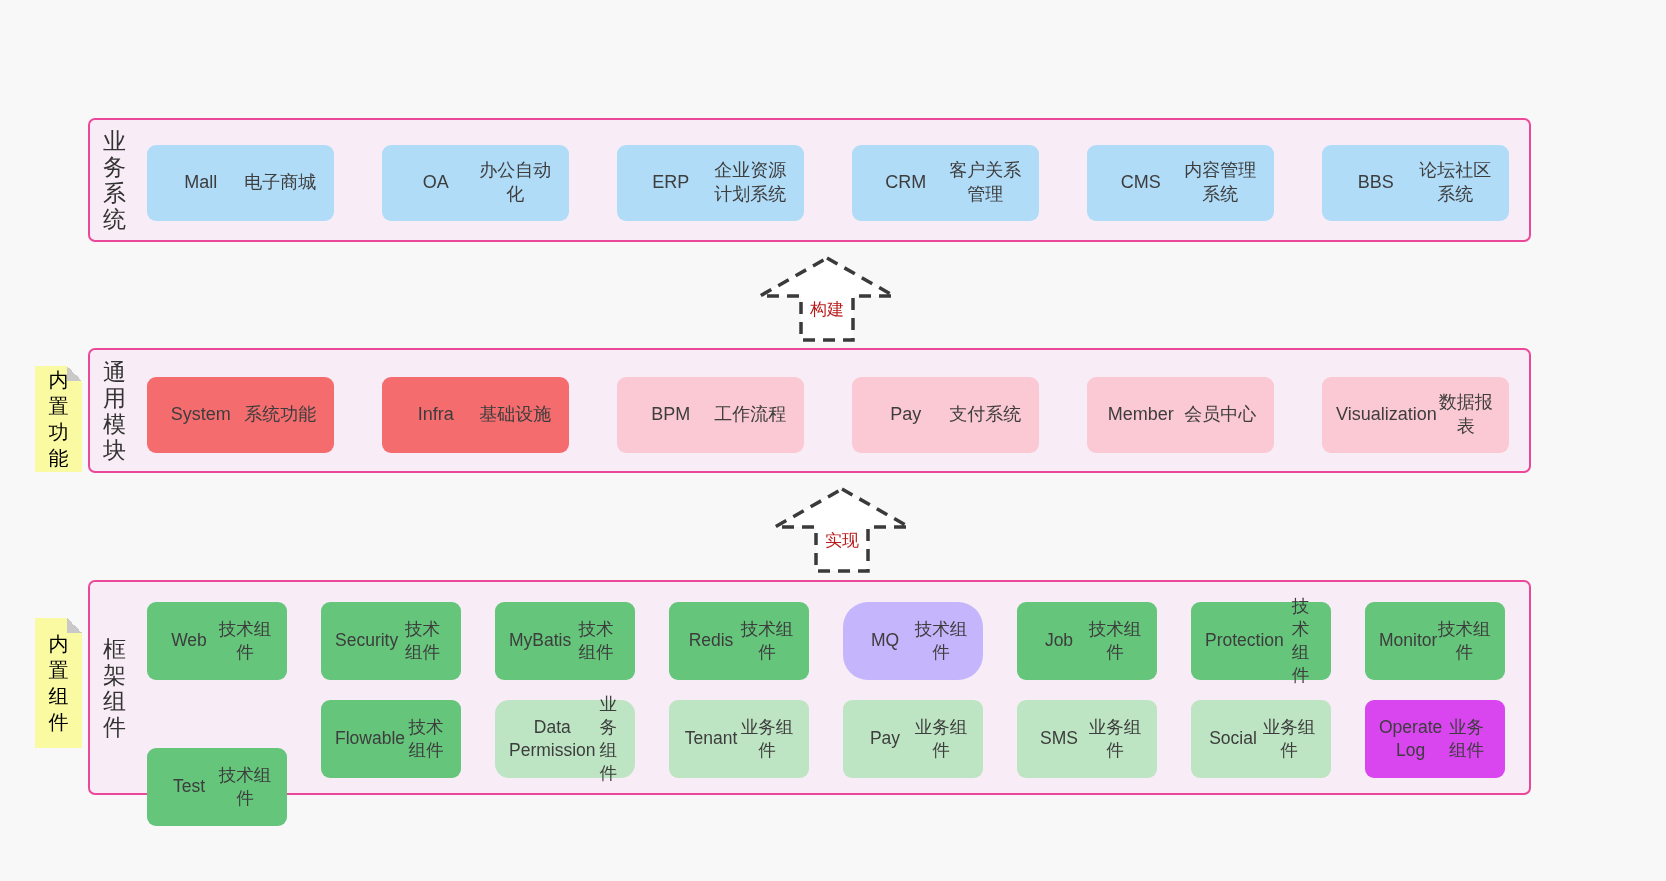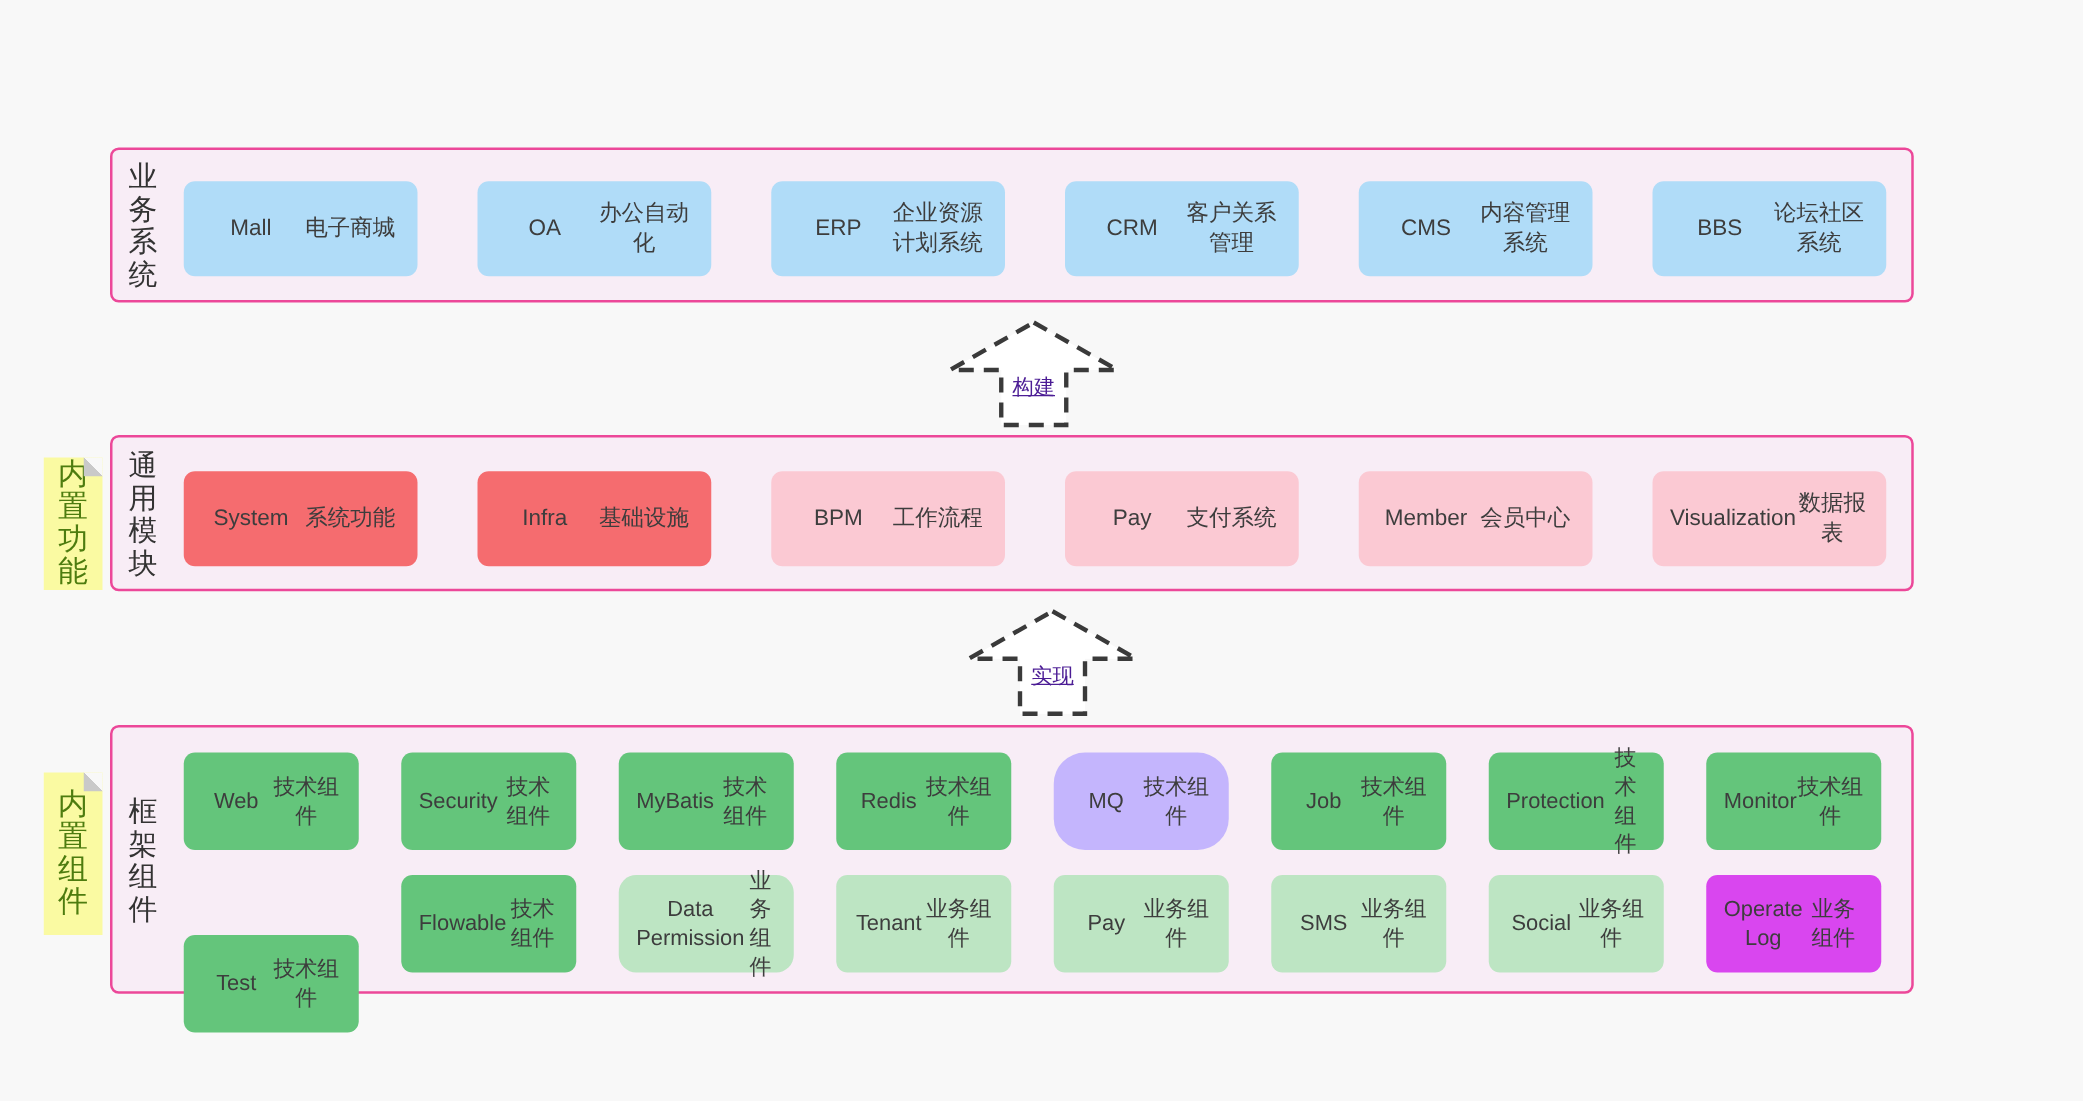--- a/index.html
+++ b/index.html
@@ -75,46 +75,45 @@
   .note-3 { top: 618px; height: 130px; }
   .note::after {
     content: "";
     position: absolute;
     top: 0; right: 0;
     width: 15px; height: 15px;
     background: linear-gradient(to bottom left, #f8f8f8 0 50%, #c9c9c9 50% 100%);
   }
   .note-text {
     width: 1.2em;
-    font-size: 24px;
+    font-size: 20px;
     line-height: 26px;
-    color: #4d7c0f;
+    color: #000000;
     text-align: center;
     word-break: break-all;
   }
 
   .arrow {
     position: absolute;
     width: 140px;
     height: 88px;
   }
   .arrow-1 { left: 757px; top: 255px; }
   .arrow-2 { left: 772px; top: 486px; }
   .arrow svg { display: block; width: 100%; height: 100%; }
   .arrow-label {
     position: absolute;
     left: 50%;
     top: 42px;
     transform: translateX(-50%);
     background: #ffffff;
     padding: 1px 3px;
     font-size: 17px;
-    color: #4c1d95;
+    color: #b91c1c;
     white-space: nowrap;
-    text-decoration: underline;
   }
 </style>
 </head>
 <body>
 
 <div class="band band-1">
   <div class="band-title">业务系统</div>
   <div class="boxes-row">
       <div class="box" style="background: rgb(176, 220, 248);">
         <div class="box-name">Mall</div>

